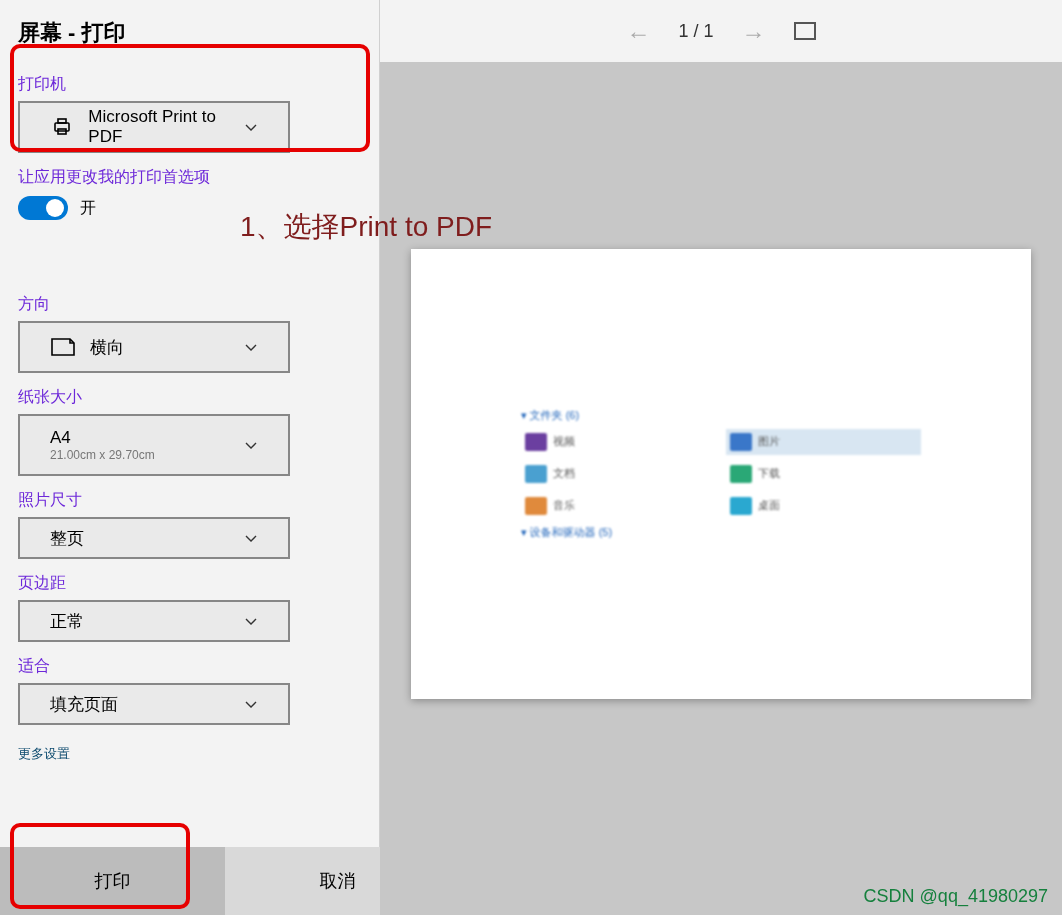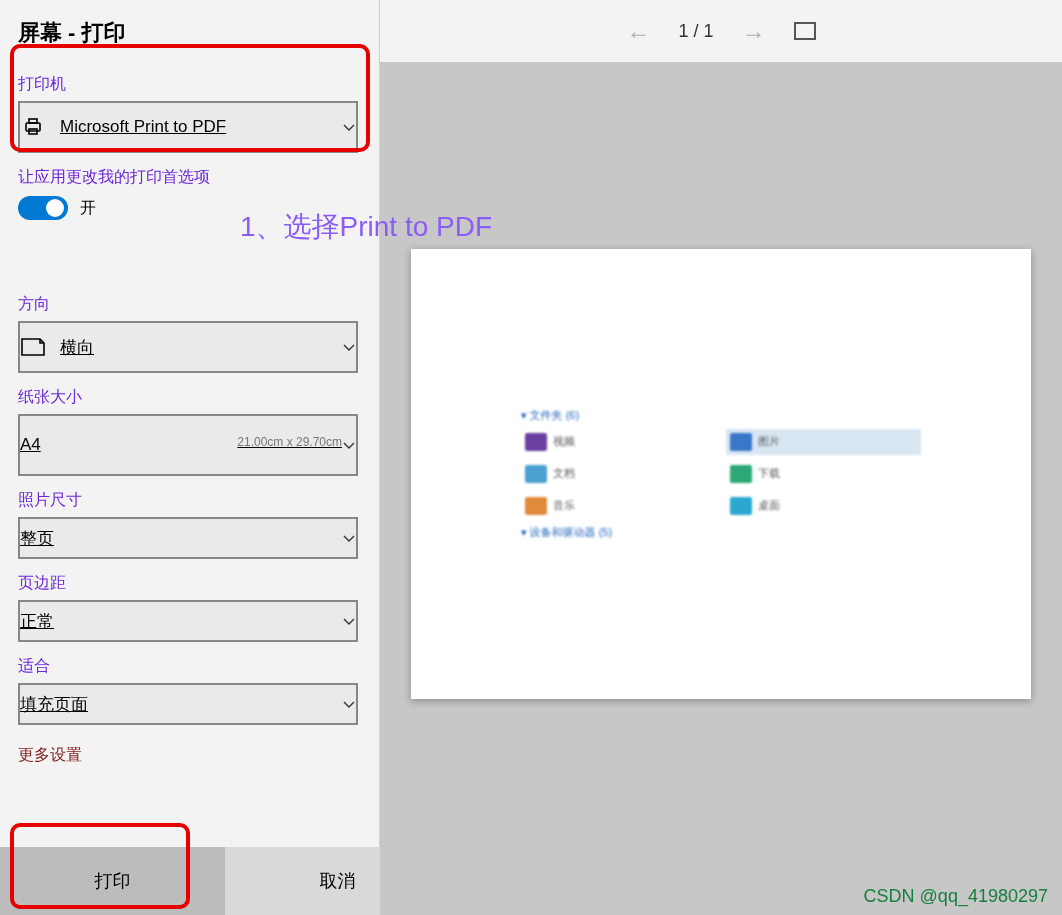--- a/index.html
+++ b/index.html
@@ -43,30 +43,29 @@
     position: relative;
     border-right: 1px solid #d0d0d0;
   }
   .section-label {
     font-size: 16px;
     margin-top: 14px;
     margin-bottom: 6px;
     color: #6d28d9;
   }
   .select {
-    width: 340px;
+    width: 272px;
     height: 52px;
     background: #eaeaea;
     border: 2px solid #878787;
     display: flex;
     align-items: center;
-    padding: 0 0;
-    position: relative;
-    cursor: pointer;
-    text-decoration: underline;
+    padding: 0 30px;
+    position: relative;
+    cursor: pointer;
   }
   .select .sel-icon {
     width: 26px;
     height: 26px;
     margin-right: 14px;
     display: flex;
     align-items: center;
     justify-content: center;
   }
   .select .sel-text {
@@ -76,21 +75,21 @@
   .select .sel-sub {
     font-size: 12px;
     color: #777;
     display: block;
   }
   .select .chev {
     width: 14px;
     height: 14px;
   }
   .select.twoline { height: 62px; flex-direction: row; align-items:center; }
-  .select.twoline .sel-stack { display:flex; flex-direction:row; flex:1;justify-content:center;}
+  .select.twoline .sel-stack { display:flex; flex-direction:column; flex:1;justify-content:center;}
   .toggle-row {
     display: flex;
     align-items: center;
     margin-top: 8px;
     margin-bottom: 8px;
   }
   .toggle {
     width: 50px;
     height: 24px;
     background: #0078d4;
@@ -103,22 +102,22 @@
     width: 18px;
     height: 18px;
     background: #fff;
     border-radius: 50%;
     position: absolute;
     top: 3px;
     right: 4px;
   }
   .toggle-label { font-size: 16px; }
   .more-link {
-    color: #7f1d1d;
-    font-size: 16px;
+    color: #0c4a6e;
+    font-size: 13px;
     margin-top: 20px;
     display: inline-block;
     cursor: pointer;
   }
   .footer {
     position: absolute;
     bottom: 0;
     left: 0;
     width: 450px;
     height: 68px;
@@ -196,21 +195,21 @@
   .fld-ico{width:22px;height:18px;border-radius:2px;display:inline-block;}
   .c-purple{background:#6b3fa0;}
   .c-blue{background:#3a77c9;}
   .c-lblue{background:#4aa0d0;}
   .c-orange{background:#e08a3c;}
   .c-green{background:#2aa876;}
   .c-cyan{background:#2aa8d0;}
   .red-box { position:absolute; border:4px solid #e60000; border-radius:10px; pointer-events:none;}
   .red-box.r1 { top:44px; left:10px; width:360px; height:108px;}
   .red-box.r2 { bottom:6px; left:10px; width:180px; height:86px;}
-  .annotation { position:absolute; color:#8b5cf6; font-size:28px; font-weight:500; pointer-events:none;}
+  .annotation { position:absolute; color:#7f1d1d; font-size:28px; font-weight:500; pointer-events:none;}
   .annotation.a1 { top:208px; left:240px;}
   .annotation.a2 { top:822px; left:248px;}
   .watermark { position:absolute; right:14px; bottom:8px; color:#15803d; font-size:18px;}
   svg { display:block; }
 </style>
 </head>
 <body>
 
 <div class="dialog">
 

